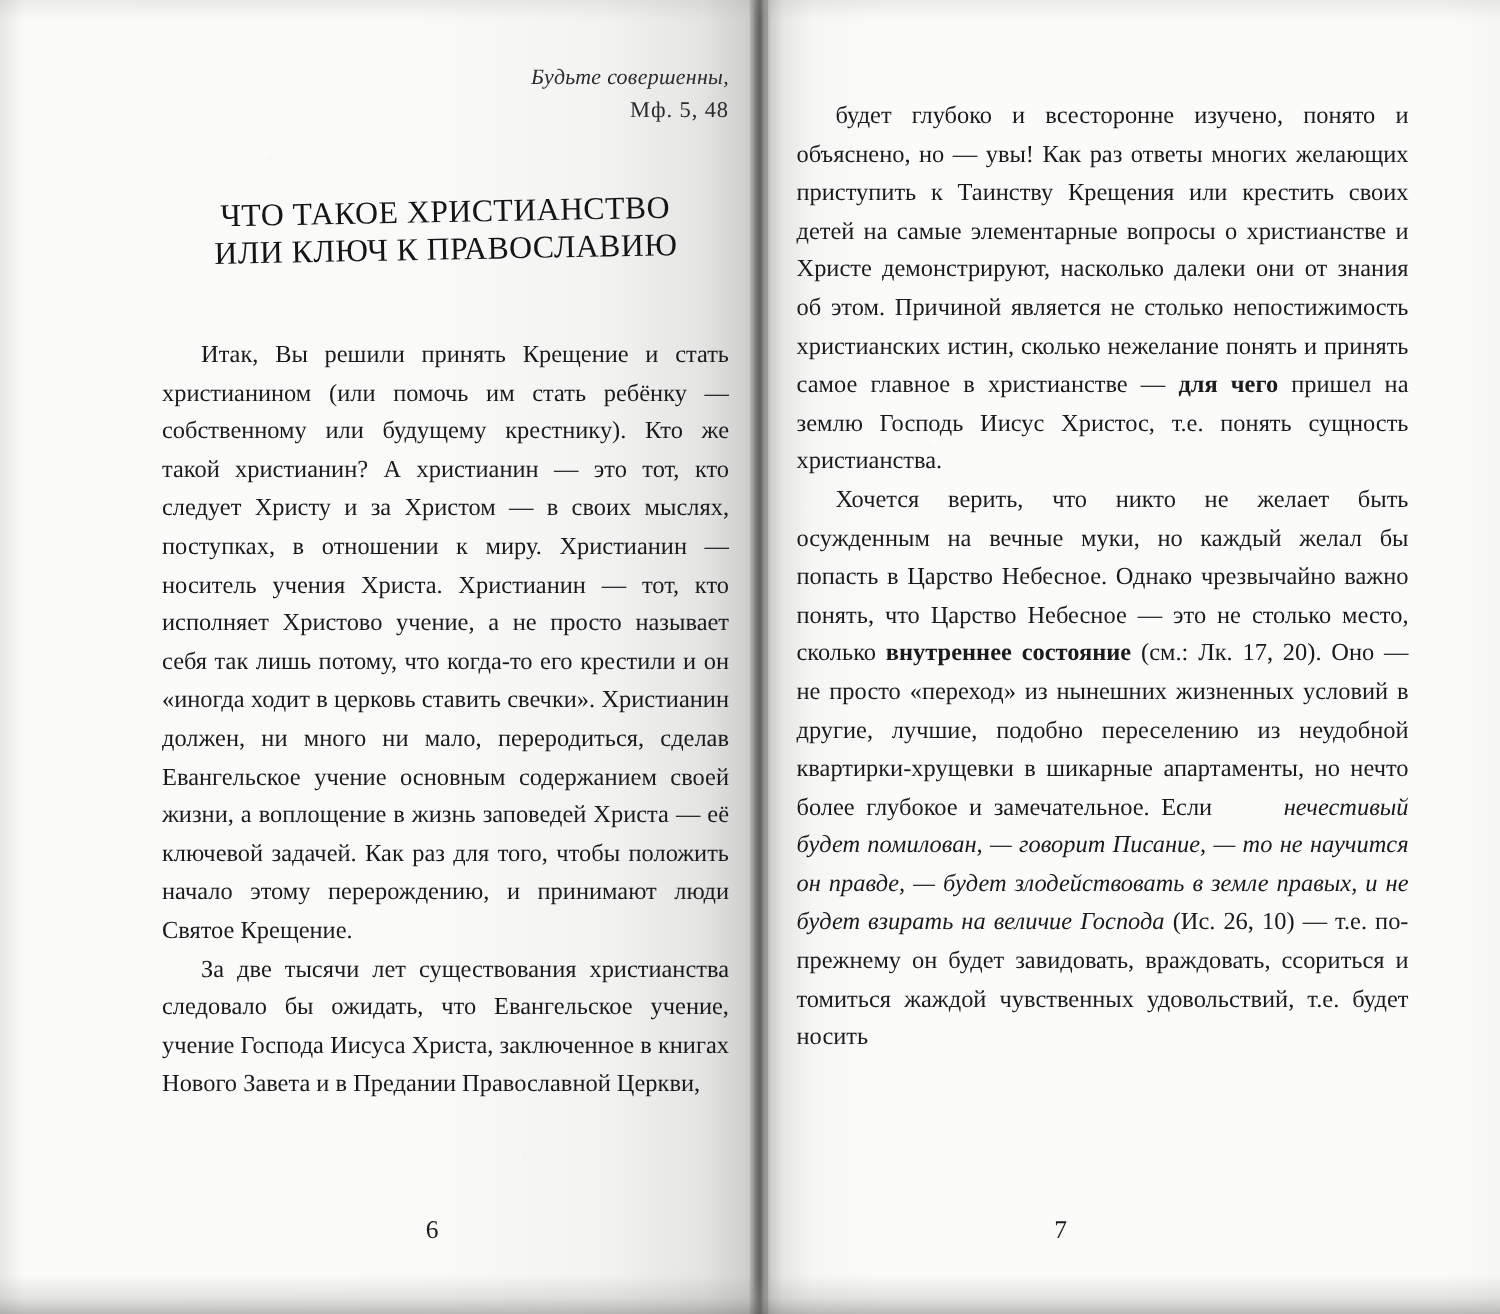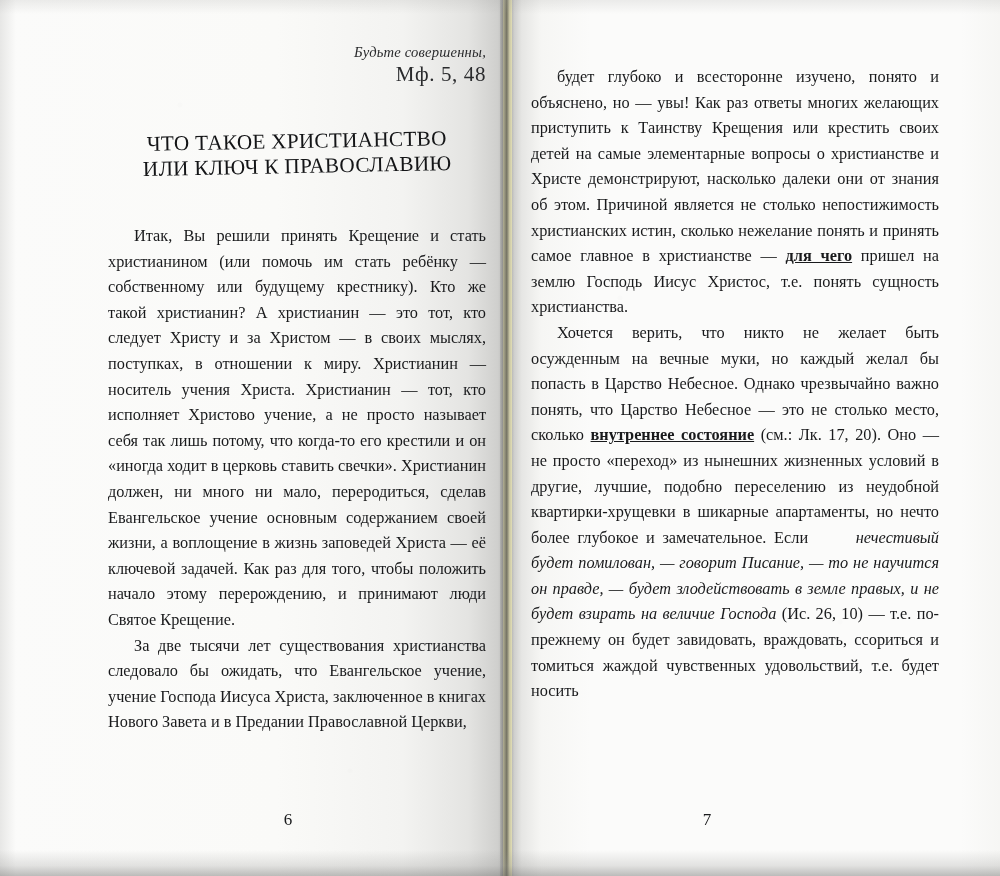--- a/index.html
+++ b/index.html
@@ -6,21 +6,21 @@
   html, body {
     margin: 0;
     padding: 0;
     background: #ffffff;
   }
   #scan {
     position: relative;
     width: 1000px;
     height: 876px;
     overflow: hidden;
-    background: #fef9c3;
+    background: #a3a3a3;
     font-family: "Liberation Serif", "DejaVu Serif", serif;
     color: #17181a;
     -webkit-font-smoothing: antialiased;
   }
 
   
   .sheet {
     position: absolute;
     top: 0;
     bottom: 0;
@@ -113,21 +113,21 @@
     text-align: right;
     font-size: 14.6px;
     line-height: 21px;
     margin: 0 0 0 0;
     color: #2a2b2d;
     letter-spacing: .2px;
   }
   .epigraph .ref {
     display: block;
     font-style: normal;
-    font-size: 21px;
+    font-size: 15px;
     letter-spacing: .6px;
     margin-top: 1px;
   }
 
   h1.title {
     font-size: 21.2px;
     line-height: 25px;
     font-weight: normal;
     text-align: center;
     letter-spacing: .3px;
@@ -139,21 +139,21 @@
   }
   h1.title .l2 { display: block; }
 
   p.para {
     margin: 0;
     text-indent: 26px;
   }
   p.para.first-body { margin-top: 44px; }
   p.para + p.para { margin-top: 0; }
 
-  b.bold { font-weight: bold; text-decoration: underline; }
+  b.bold { font-weight: bold; }
   i.ital { font-style: italic; margin-left: 40px; }
 
   .folio {
     position: absolute;
     font-size: 17px;
     color: #1a1b1d;
     text-align: center;
     width: 40px;
   }
   .folio.left-folio  { left: 268px; top: 810px; }

